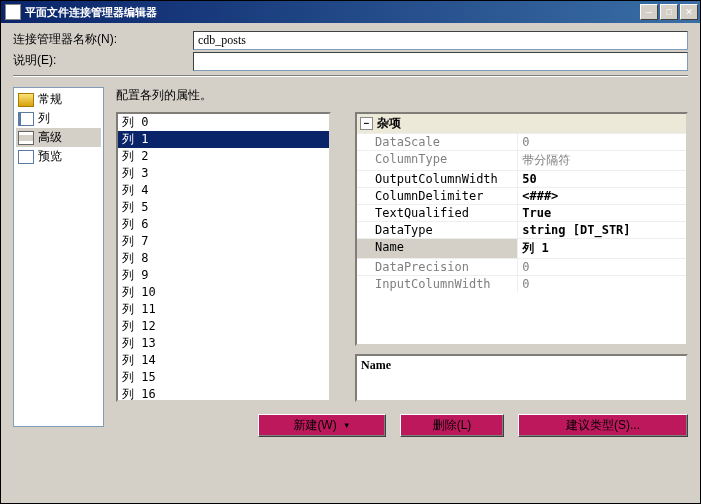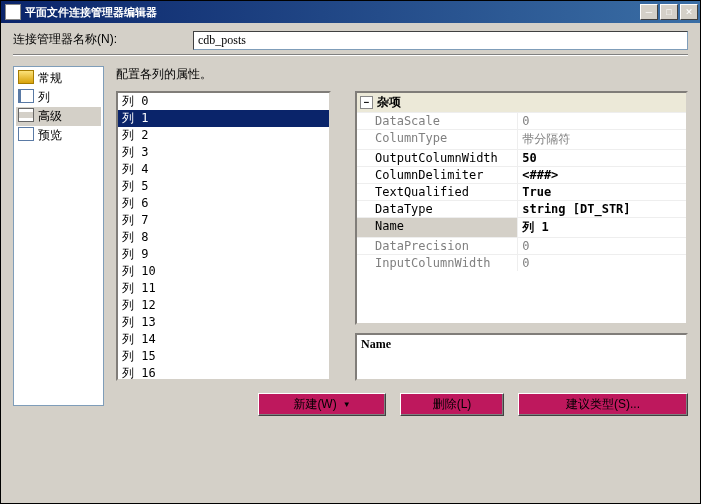--- a/index.html
+++ b/index.html
@@ -9,21 +9,21 @@
 .titlebar .title{flex:1;font-weight:bold;font-size:11px}
 .winbtns{display:flex;margin-right:2px}
 .winbtn{width:16px;height:14px;background:#d4d0c8;border:1px solid #fff;border-right-color:#404040;border-bottom-color:#404040;margin-left:2px;display:flex;align-items:center;justify-content:center;font-size:9px;line-height:1}
 .content{padding:8px 12px 0 12px}
 .row{display:flex;align-items:flex-start;margin-bottom:2px}
 .lbl{width:180px}
 .txtbox{flex:1;height:19px;background:#fff;border:1px solid #7f9db9;border-top-color:#404040;border-left-color:#404040;padding:1px 4px;box-sizing:border-box;font-family:Liberation Serif, serif;font-size:12px}
 .hr{border-top:1px solid #808080;border-bottom:1px solid #fff;margin:4px 0 10px 0}
 .main{display:flex;gap:12px}
 .nav{width:95px;height:340px;background:#fff;border:1px solid #7f9db9;box-sizing:border-box;padding:2px}
-.navitem{display:flex;padding:1px 2px;cursor:default}
+.navitem{display:flex;align-items:center;padding:1px 2px;cursor:default}
 .navitem .nicon{width:14px;height:12px;margin-right:4px;display:inline-block}
 .ic-a{background:linear-gradient(#fce27a,#d8a20a);border:1px solid #a67c00}
 .ic-b{background:#fff;border:1px solid #5a7aa5;box-shadow:inset 2px 0 0 #5a7aa5}
 .ic-c{background:#d4d0c8;border:1px solid #666;box-shadow:inset 0 3px 0 #fff,inset 0 -3px 0 #fff}
 .ic-d{background:#fff;border:1px solid #5a7aa5}
 .navitem.sel{background:#d4d0c8}
 .right{flex:1}
 .caption{margin-bottom:8px}
 .panes{display:flex;gap:24px}
 .listbox{width:215px;height:290px;background:#fff;border:2px inset #d4d0c8;box-sizing:border-box;overflow:auto;font-family:SimSun,monospace}
@@ -58,20 +58,24 @@
       <div class="winbtn">─</div>
       <div class="winbtn">□</div>
       <div class="winbtn">✕</div>
     </div>
   </div>
 
   <div class="content">
     <div class="row">
       <div class="lbl">连接管理器名称(N):</div>
       <input class="txtbox" value="cdb_posts" style="">
+    </div>
+    <div class="row">
+      <div class="lbl">说明(E):</div>
+      <input class="txtbox" value="" style="">
     </div>
     <div class="hr"></div>
 
     <div class="main">
       <div class="nav" id="nav">
           <div class="navitem">
             <span class="nicon ic-a"></span>
             <span>常规</span>
           </div>
           <div class="navitem">

